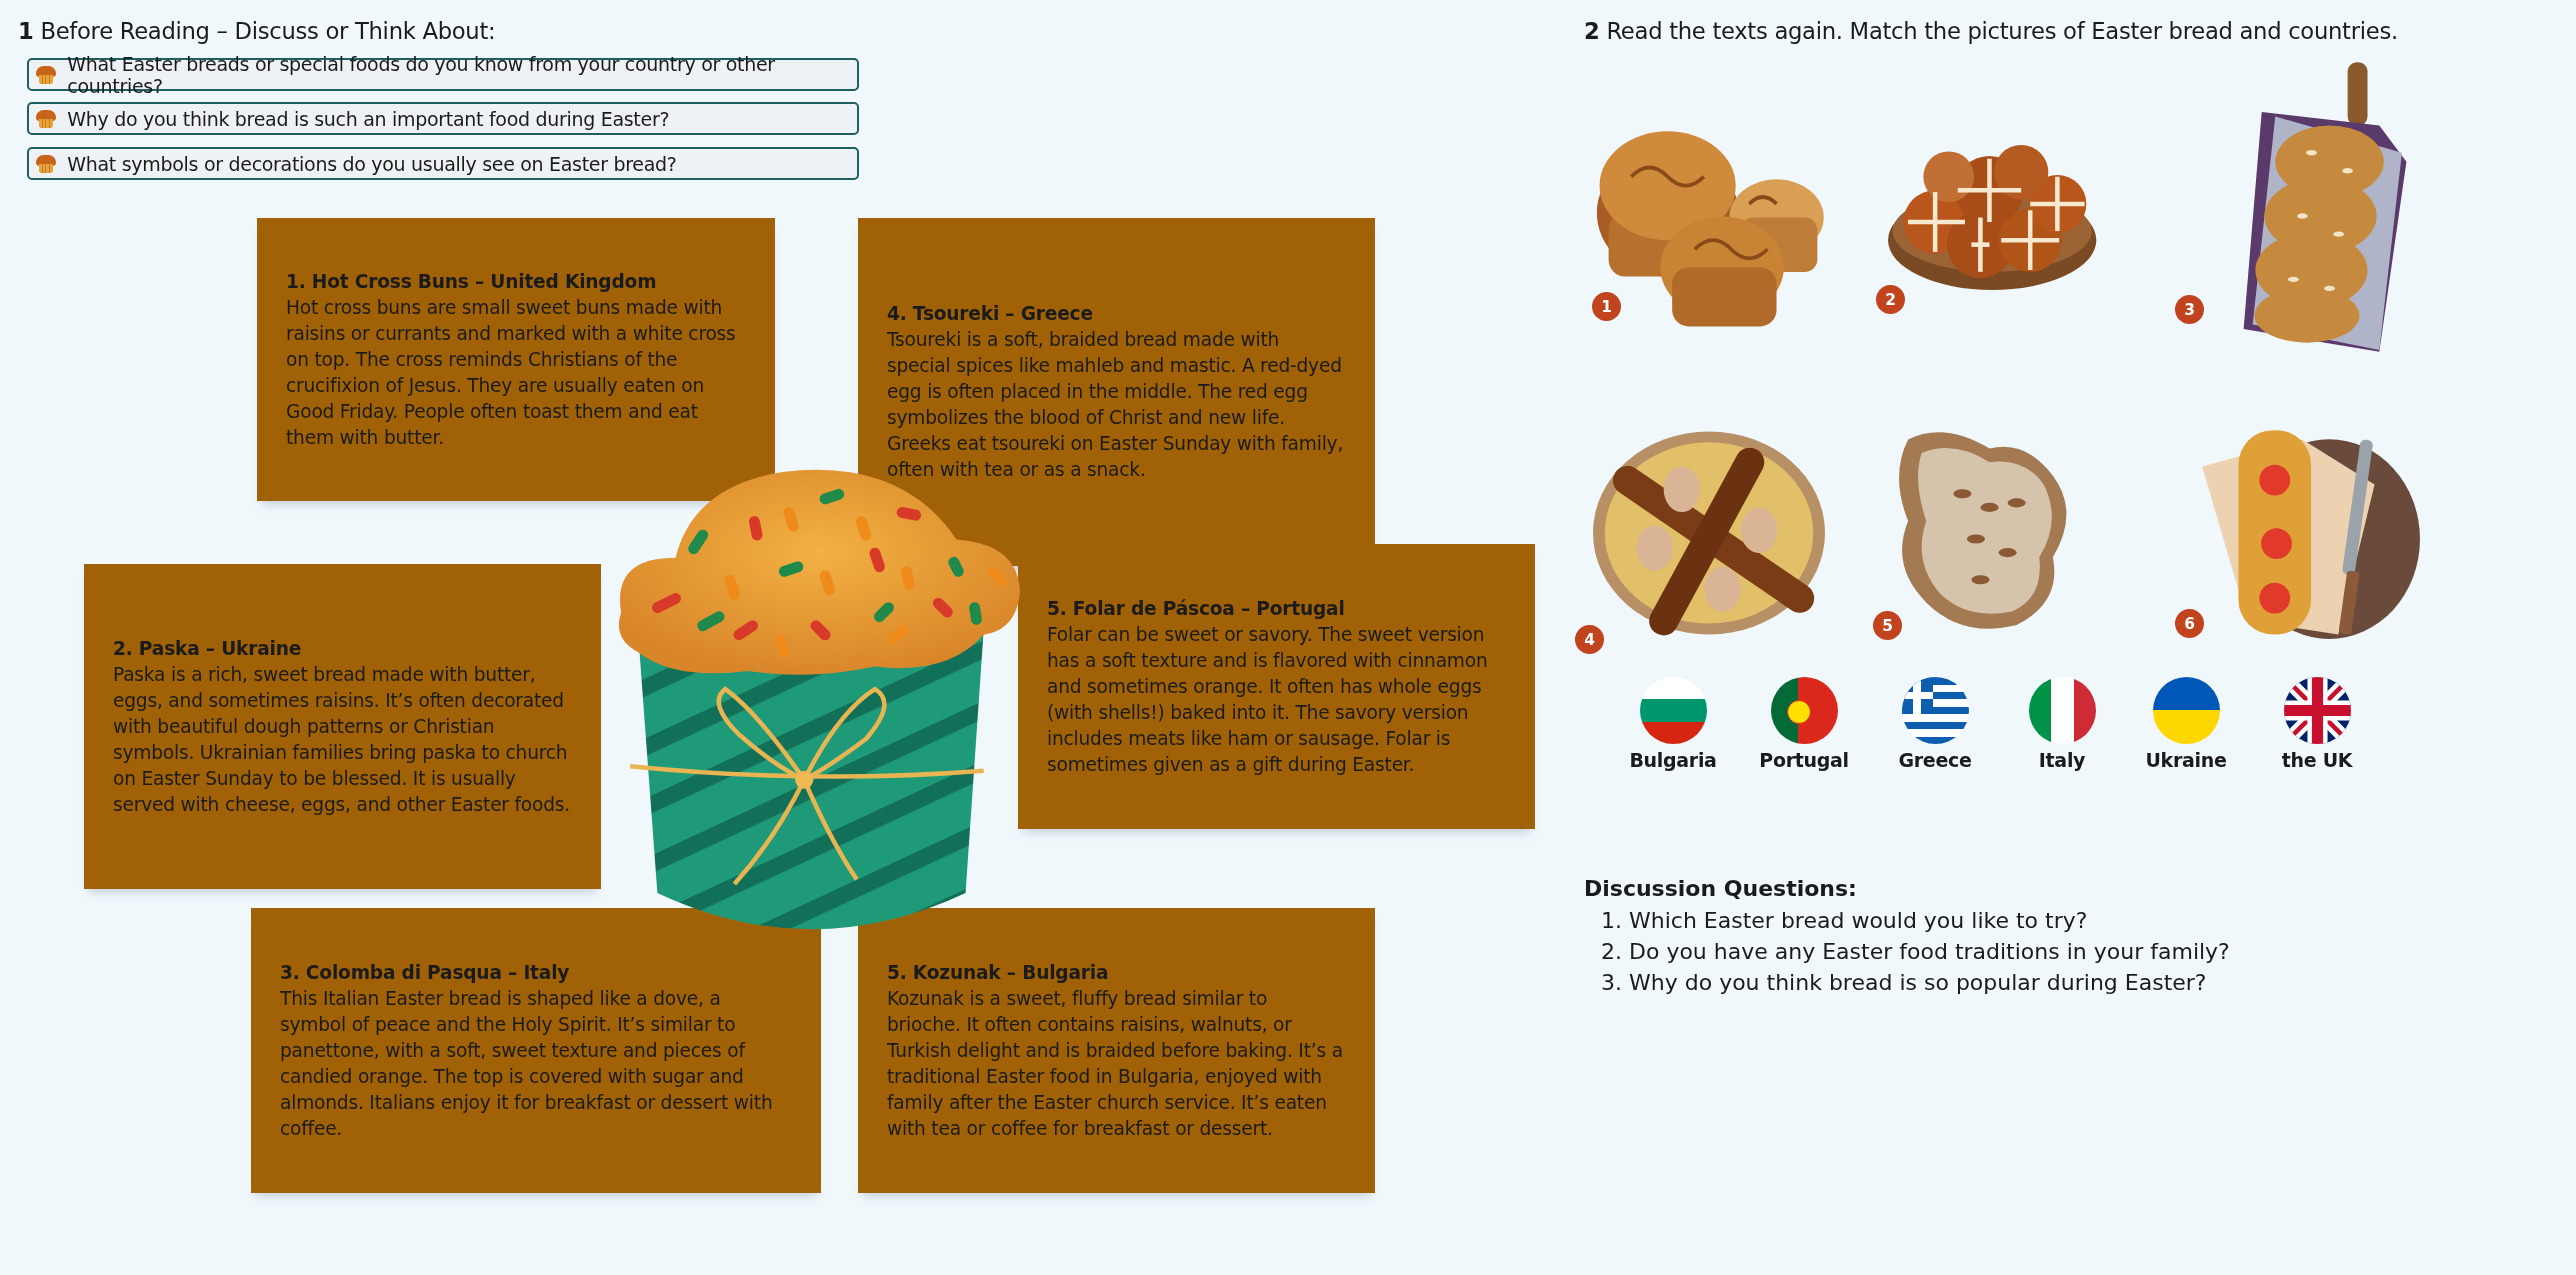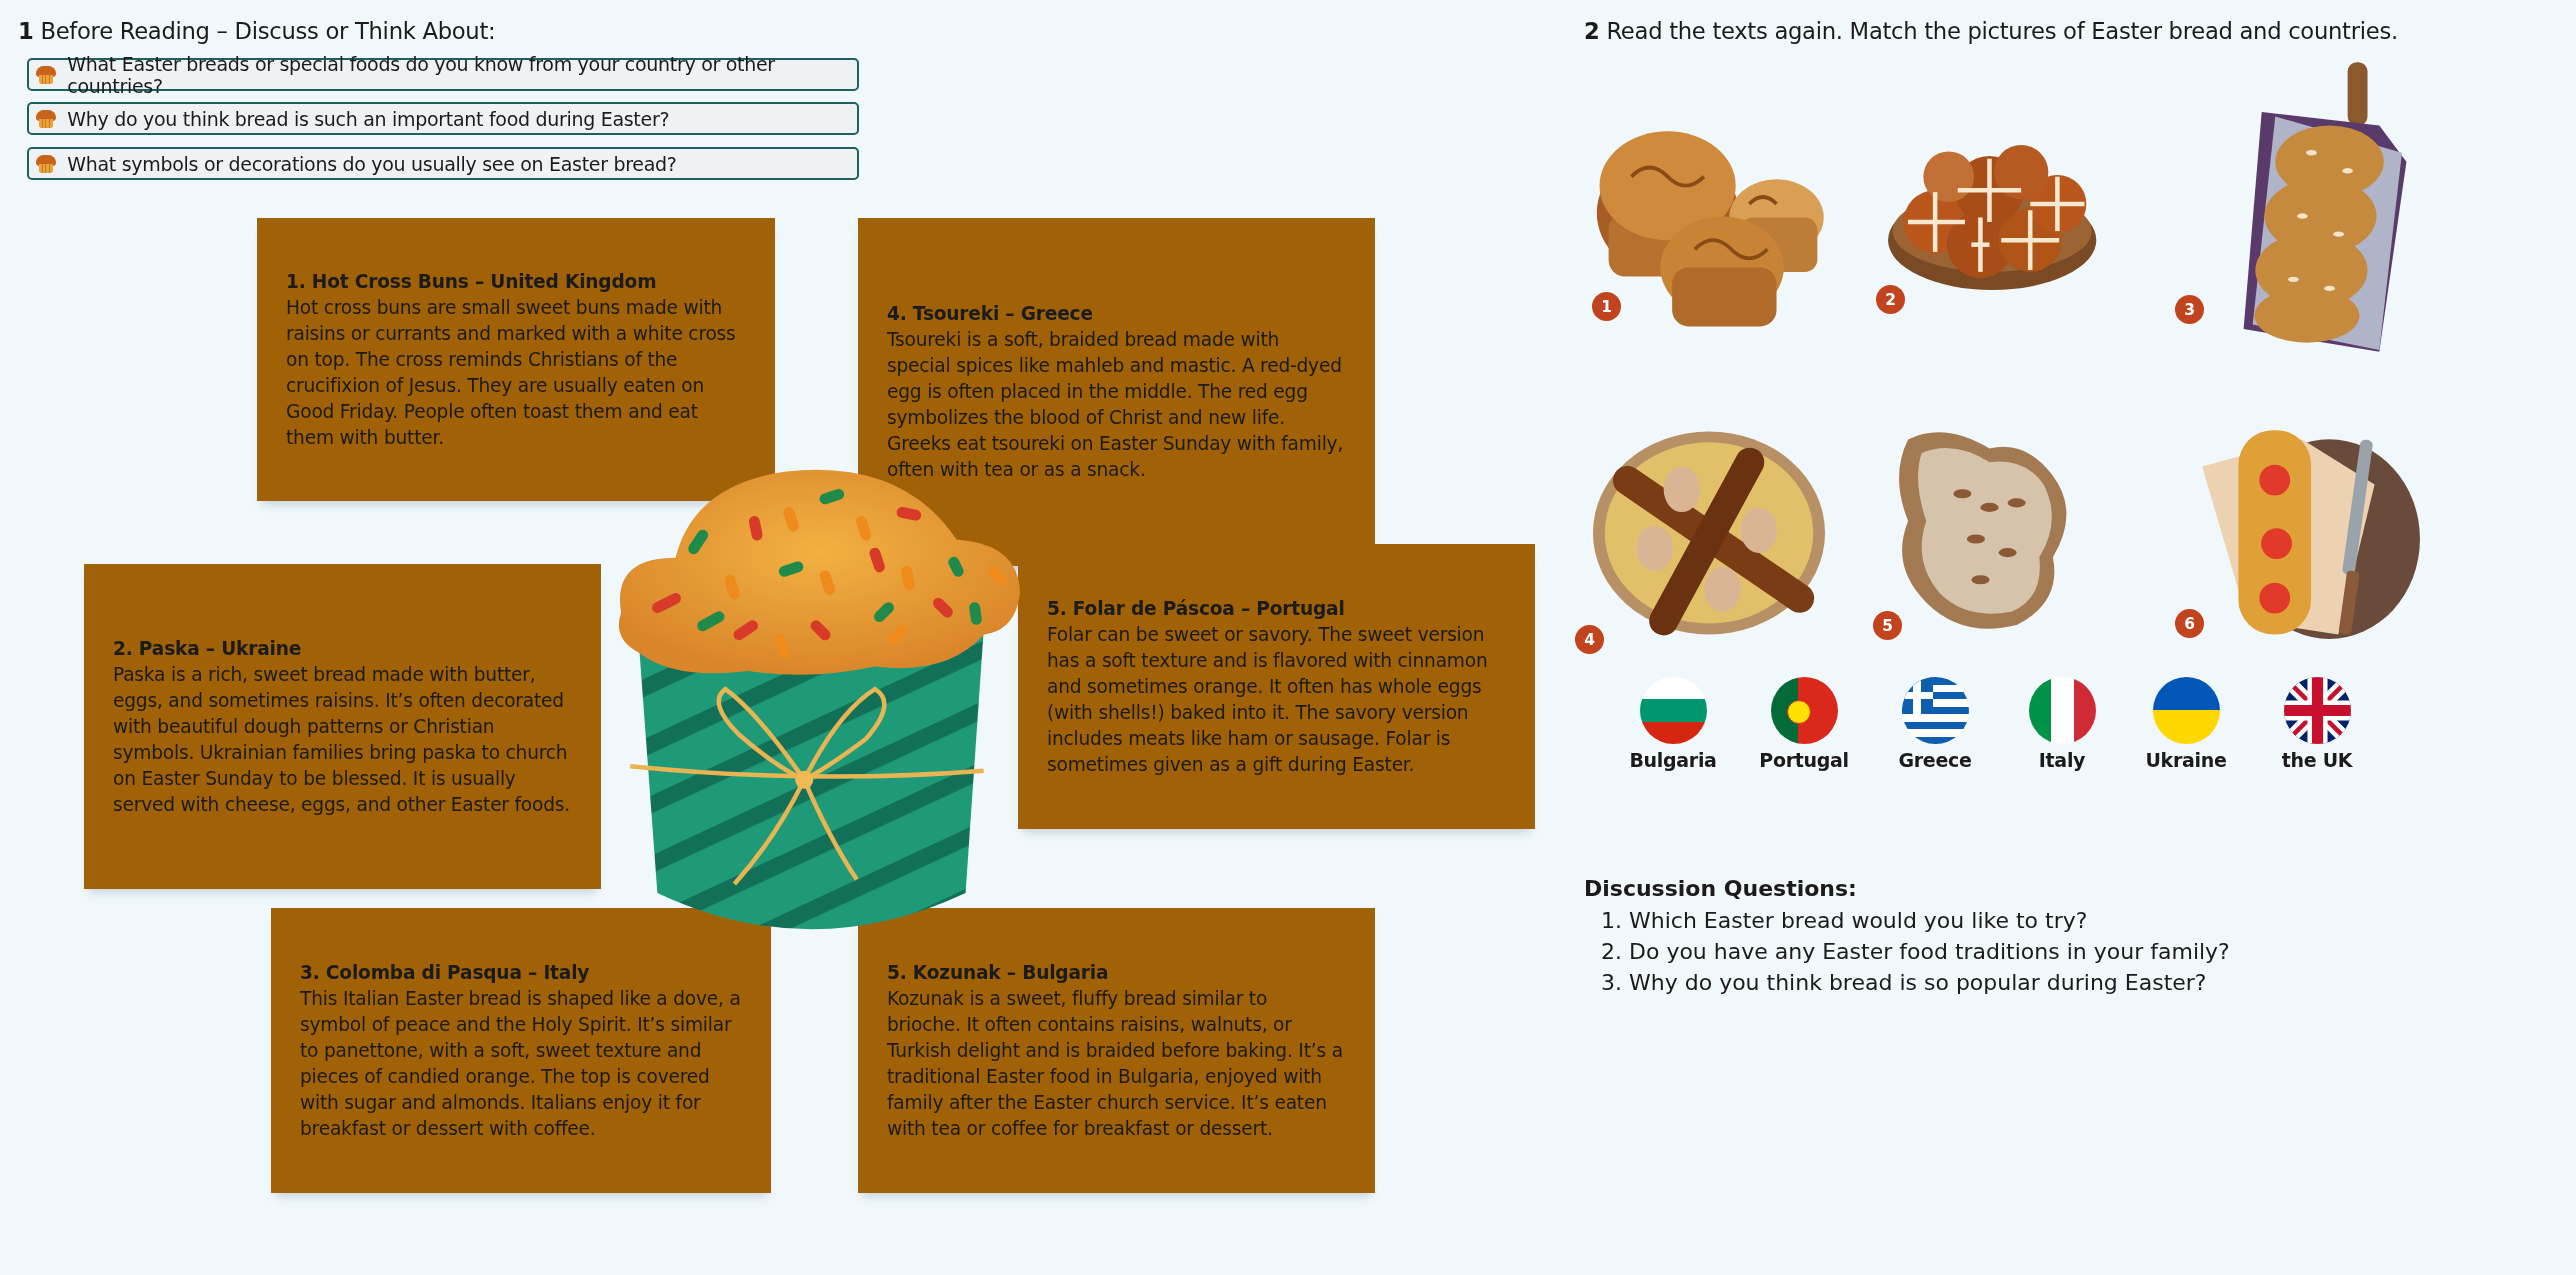--- a/index.html
+++ b/index.html
@@ -78,21 +78,21 @@
 </div>
 
 <div class="card" style="left:257px; top:218px; width:518px; height:283px;">
   <div class="c-title">1. Hot Cross Buns – United Kingdom</div>
   <div>Hot cross buns are small sweet buns made with raisins or currants and marked with a white cross on top. The cross reminds Christians of the crucifixion of Jesus. They are usually eaten on Good Friday. People often toast them and eat them with butter.</div>
 </div>
 <div class="card" style="left:84px; top:564px; width:517px; height:325px;">
   <div class="c-title">2. Paska – Ukraine</div>
   <div>Paska is a rich, sweet bread made with butter, eggs, and sometimes raisins. It’s often decorated with beautiful dough patterns or Christian symbols. Ukrainian families bring paska to church on Easter Sunday to be blessed. It is usually served with cheese, eggs, and other Easter foods.</div>
 </div>
-<div class="card" style="left:271px; top:908px; width:500px; height:285px;">
+<div class="card" style="left:251px; top:908px; width:570px; height:285px;">
   <div class="c-title">3. Colomba di Pasqua – Italy</div>
   <div>This Italian Easter bread is shaped like a dove, a symbol of peace and the Holy Spirit. It’s similar to panettone, with a soft, sweet texture and pieces of candied orange. The top is covered with sugar and almonds. Italians enjoy it for breakfast or dessert with coffee.</div>
 </div>
 <div class="card" style="left:858px; top:218px; width:517px; height:348px;">
   <div class="c-title">4. Tsoureki – Greece</div>
   <div>Tsoureki is a soft, braided bread made with special spices like mahleb and mastic. A red-dyed egg is often placed in the middle. The red egg symbolizes the blood of Christ and new life. Greeks eat tsoureki on Easter Sunday with family, often with tea or as a snack.</div>
 </div>
 <div class="card" style="left:1018px; top:544px; width:517px; height:285px;">
   <div class="c-title">5. Folar de Páscoa – Portugal</div>
   <div>Folar can be sweet or savory. The sweet version has a soft texture and is flavored with cinnamon and sometimes orange. It often has whole eggs (with shells!) baked into it. The savory version includes meats like ham or sausage. Folar is sometimes given as a gift during Easter.</div>

